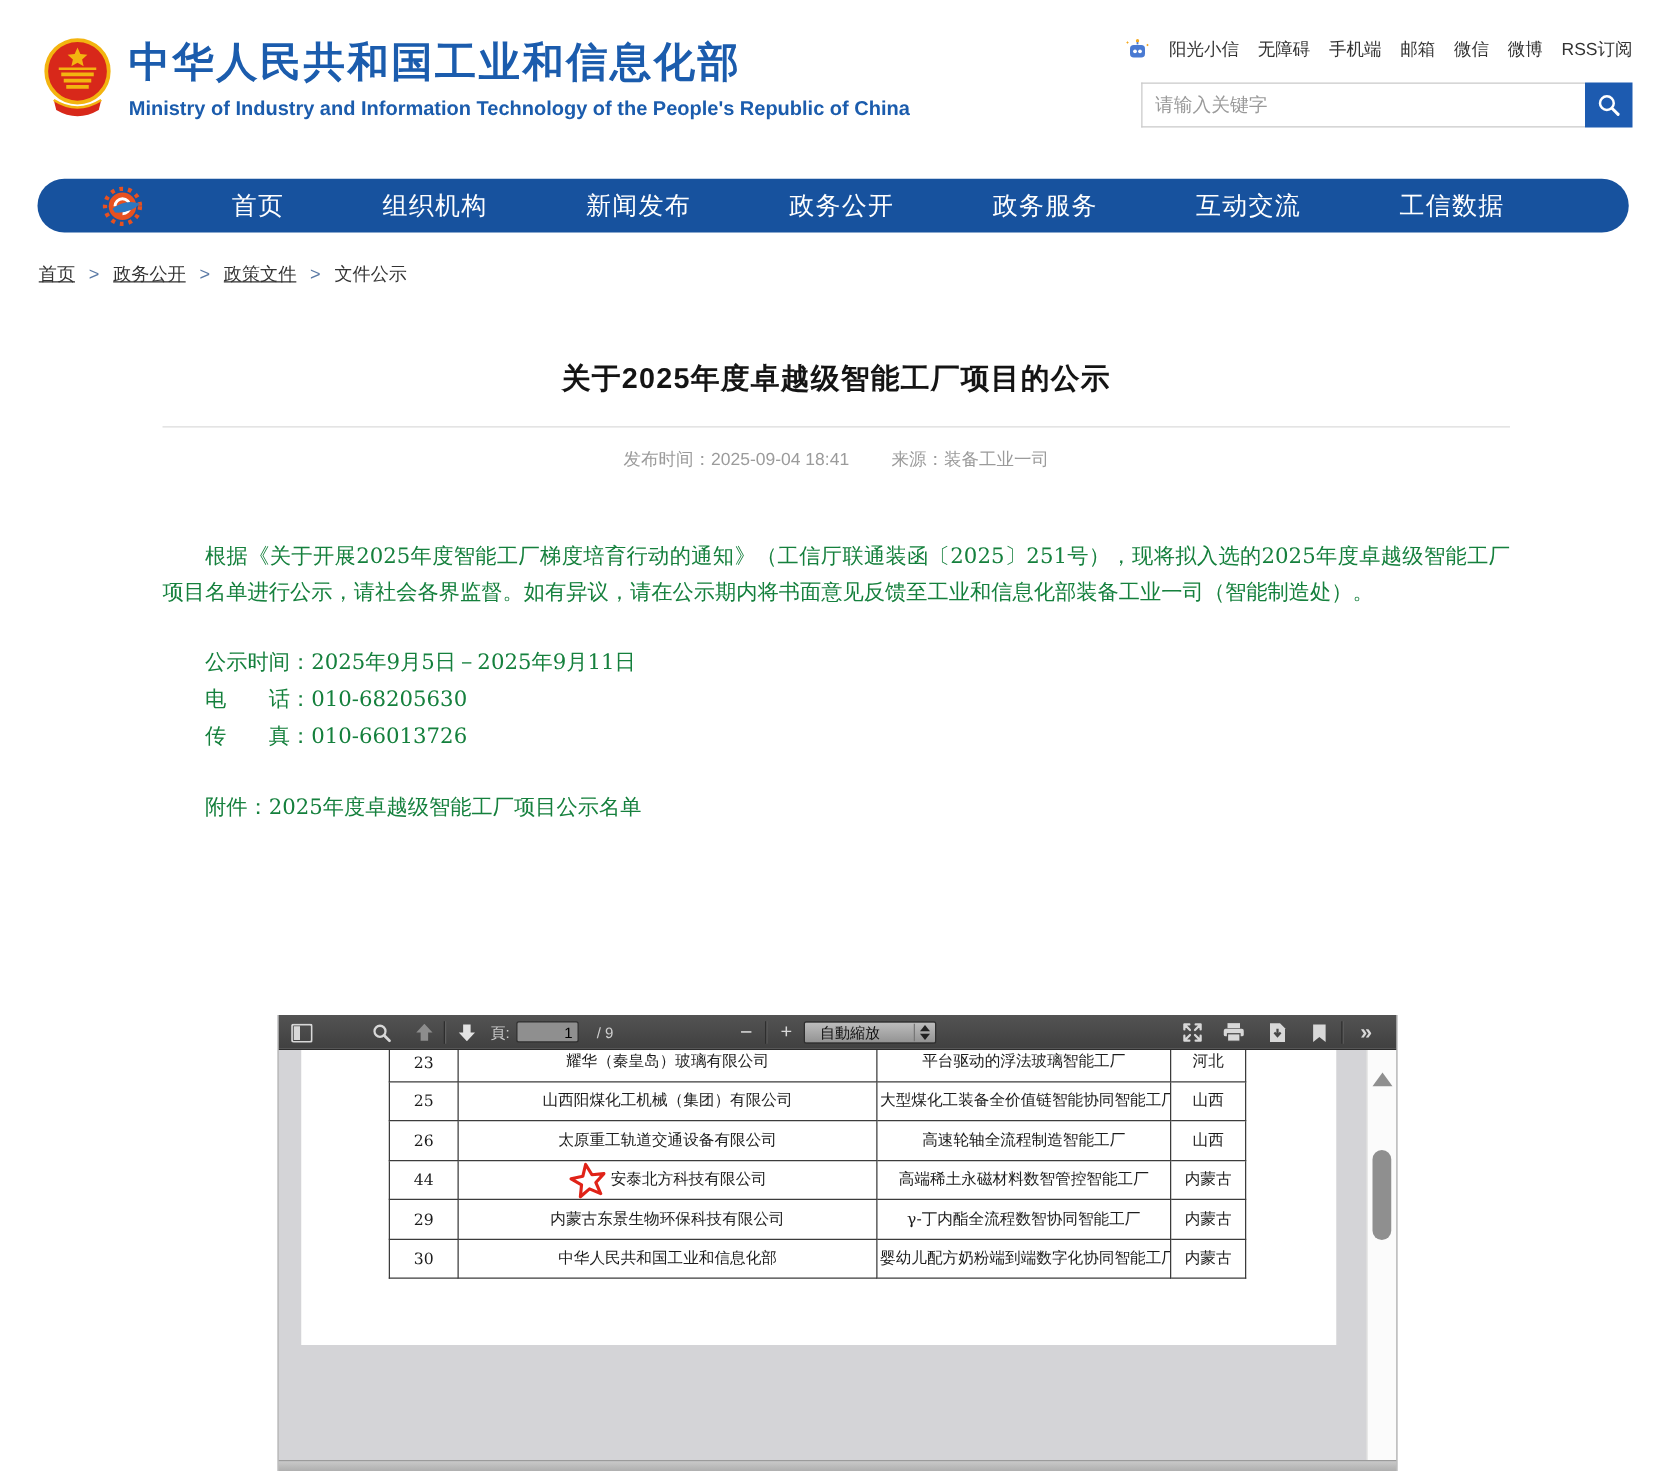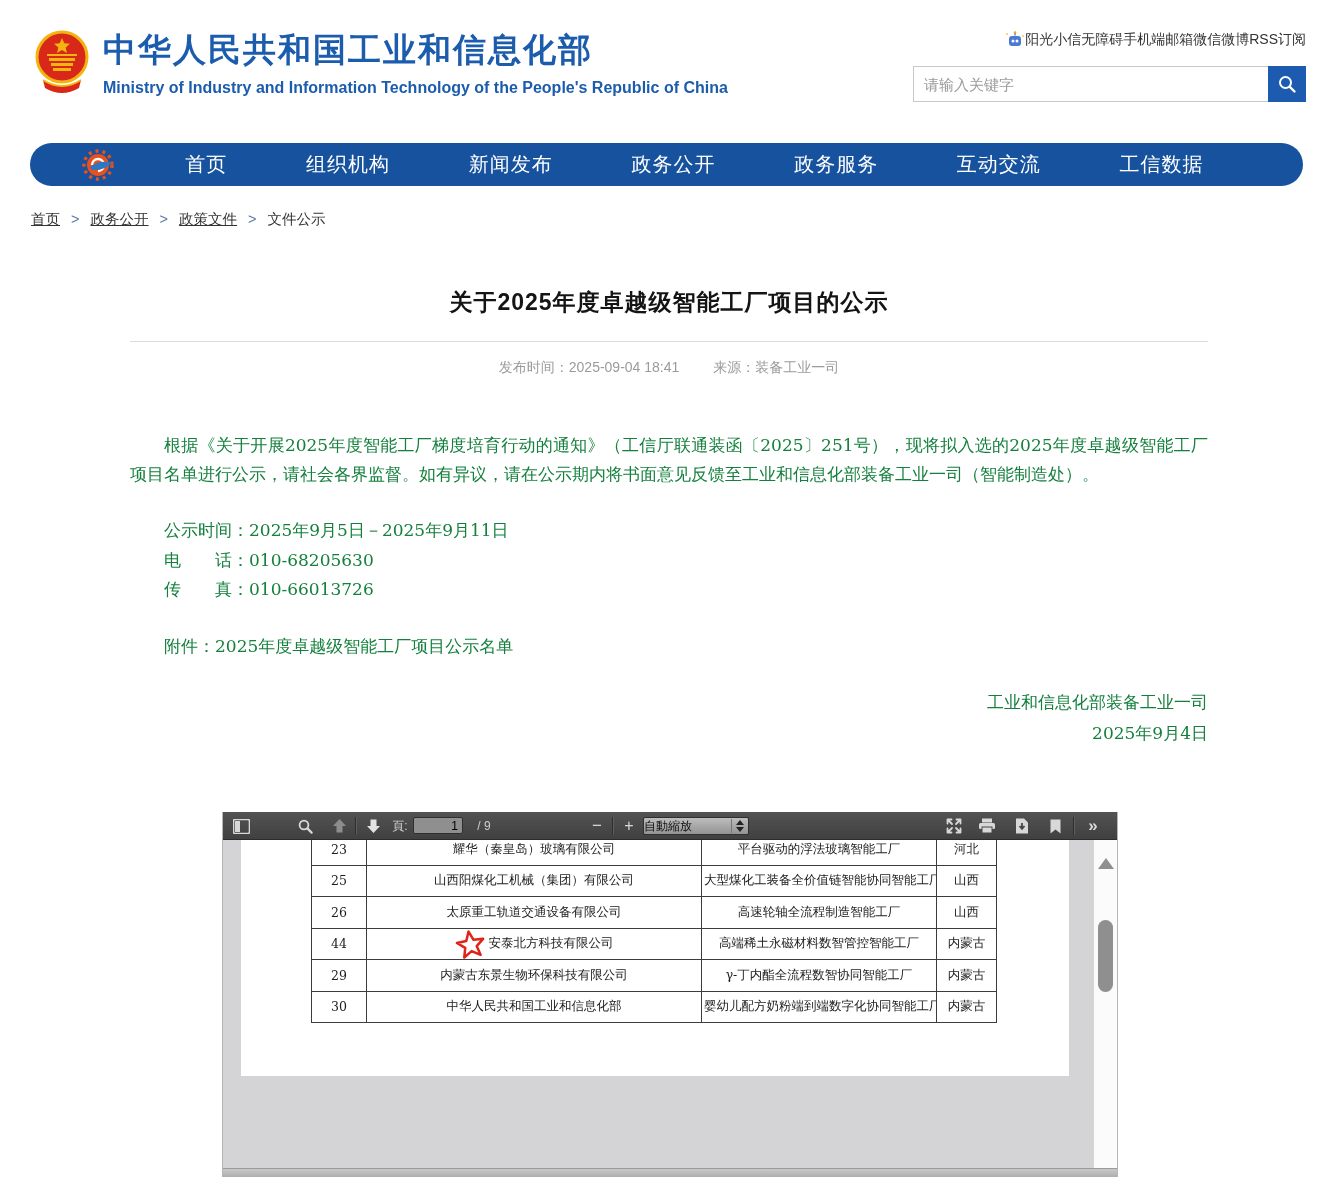--- a/index.html
+++ b/index.html
@@ -6,21 +6,21 @@
   html,body { background:#fff; }
   body { width:1333px; height:1177px; position:relative; overflow:hidden;
          font-family:"Liberation Sans","DejaVu Sans",sans-serif; color:#222; }
 
   
   .site-header { position:absolute; top:28px; left:35px; display:flex; align-items:center; }
   .emblem { width:54px; height:66px; margin-right:14px; }
   .site-title-cn { font-size:33px; font-weight:bold; color:#1b5cad; letter-spacing:2px; }
   .site-title-en { font-size:16px; color:#1b5cad; margin-top:6px; font-weight:bold; }
 
-  .quick-links { position:absolute; top:30px; right:27px; display:flex; align-items:center; 
+  .quick-links { position:absolute; top:30px; right:27px; display:flex; align-items:center; gap:15px;
                  font-size:14px; color:#333; }
   .quick-links a { color:#333; text-decoration:none; cursor:pointer; }
   .robot-ico { width:20px; height:20px; }
 
   .search-box { position:absolute; top:66px; right:27px; width:393px; height:36px; display:flex; }
   .search-box input { flex:1; border:1px solid #c9c9c9; border-right:none; padding:0 10px;
                       font-size:15px; color:#333; outline:none; }
   .search-box input::placeholder { color:#9a9a9a; }
   .search-btn { width:38px; height:36px; background:#1d5bb0; border:none; cursor:pointer;
                 display:flex; align-items:center; justify-content:center; }
@@ -61,21 +61,21 @@
         color:#d8d8d8; cursor:pointer; }
   .tb svg { display:block; }
   .tb-sep { position:absolute; top:5px; width:1px; height:18px; background:#2e2e2e;
             box-shadow:1px 0 0 #5e5e5e; }
   .tb-label { color:#cfcfcf; font-size:12px; cursor:default; }
   .page-input { position:absolute; top:5px; left:190px; width:50px; height:17px;
                 background:#8f8f8f; border:1px solid #2f2f2f; border-radius:2px;
                 text-align:right; font-size:12px; color:#000; padding-right:4px; }
   .zoom-select { position:absolute; top:5px; left:420px; width:106px; height:18px;
                  background:linear-gradient(#bdbdbd,#939393); border:1px solid #2f2f2f; border-radius:2px;
-                 display:flex; align-items:center; font-size:12px; color:#111; padding-left:0; cursor:pointer; }
+                 display:flex; align-items:center; font-size:12px; color:#111; padding-left:12px; cursor:pointer; }
   .spinner { margin-left:auto; margin-right:4px; display:flex; flex-direction:column; gap:2px;
              border-left:1px solid #777; padding-left:4px; height:14px; justify-content:center; }
   .spin-up { width:0; height:0; border-left:4px solid transparent; border-right:4px solid transparent;
              border-bottom:5px solid #222; }
   .spin-dn { width:0; height:0; border-left:4px solid transparent; border-right:4px solid transparent;
              border-top:5px solid #222; }
   .chevrons { font-size:17px; color:#d8d8d8; font-weight:bold; }
 
   .pdf-content { position:relative; height:328px; overflow:hidden; }
   .pdf-page { position:absolute; left:18px; top:0; width:828px; height:236px; background:#fff; overflow:hidden; }
@@ -187,24 +187,20 @@
   </div>
 
   <div class="article-body">
     <p class="indent">根据《关于开展2025年度智能工厂梯度培育行动的通知》（工信厅联通装函〔2025〕251号），现将拟入选的2025年度卓越级智能工厂项目名单进行公示，请社会各界监督。如有异议，请在公示期内将书面意见反馈至工业和信息化部装备工业一司（智能制造处）。</p>
     <div class="info-lines">
       <div>公示时间：2025年9月5日－2025年9月11日</div>
       <div>电　　话：010-68205630</div>
       <div>传　　真：010-66013726</div>
     </div>
     <div class="attachment-line">附件：2025年度卓越级智能工厂项目公示名单</div>
-    <div class="signature">
-      <div>工业和信息化部装备工业一司</div>
-      <div>2025年9月4日</div>
-    </div>
   </div>
 </div>
 
 <div class="pdf-viewer">
   <div class="pdf-toolbar">
     <div class="tb" style="left:6px;width:24px;">
       <svg width="17" height="15" viewBox="0 0 17 15">
           <rect x="0.5" y="0.5" width="16" height="14" rx="1.5" fill="none" stroke="#d8d8d8" stroke-width="1.6"></rect>
           <rect x="2" y="2" width="5" height="11" fill="#d8d8d8"></rect>
         </svg>

